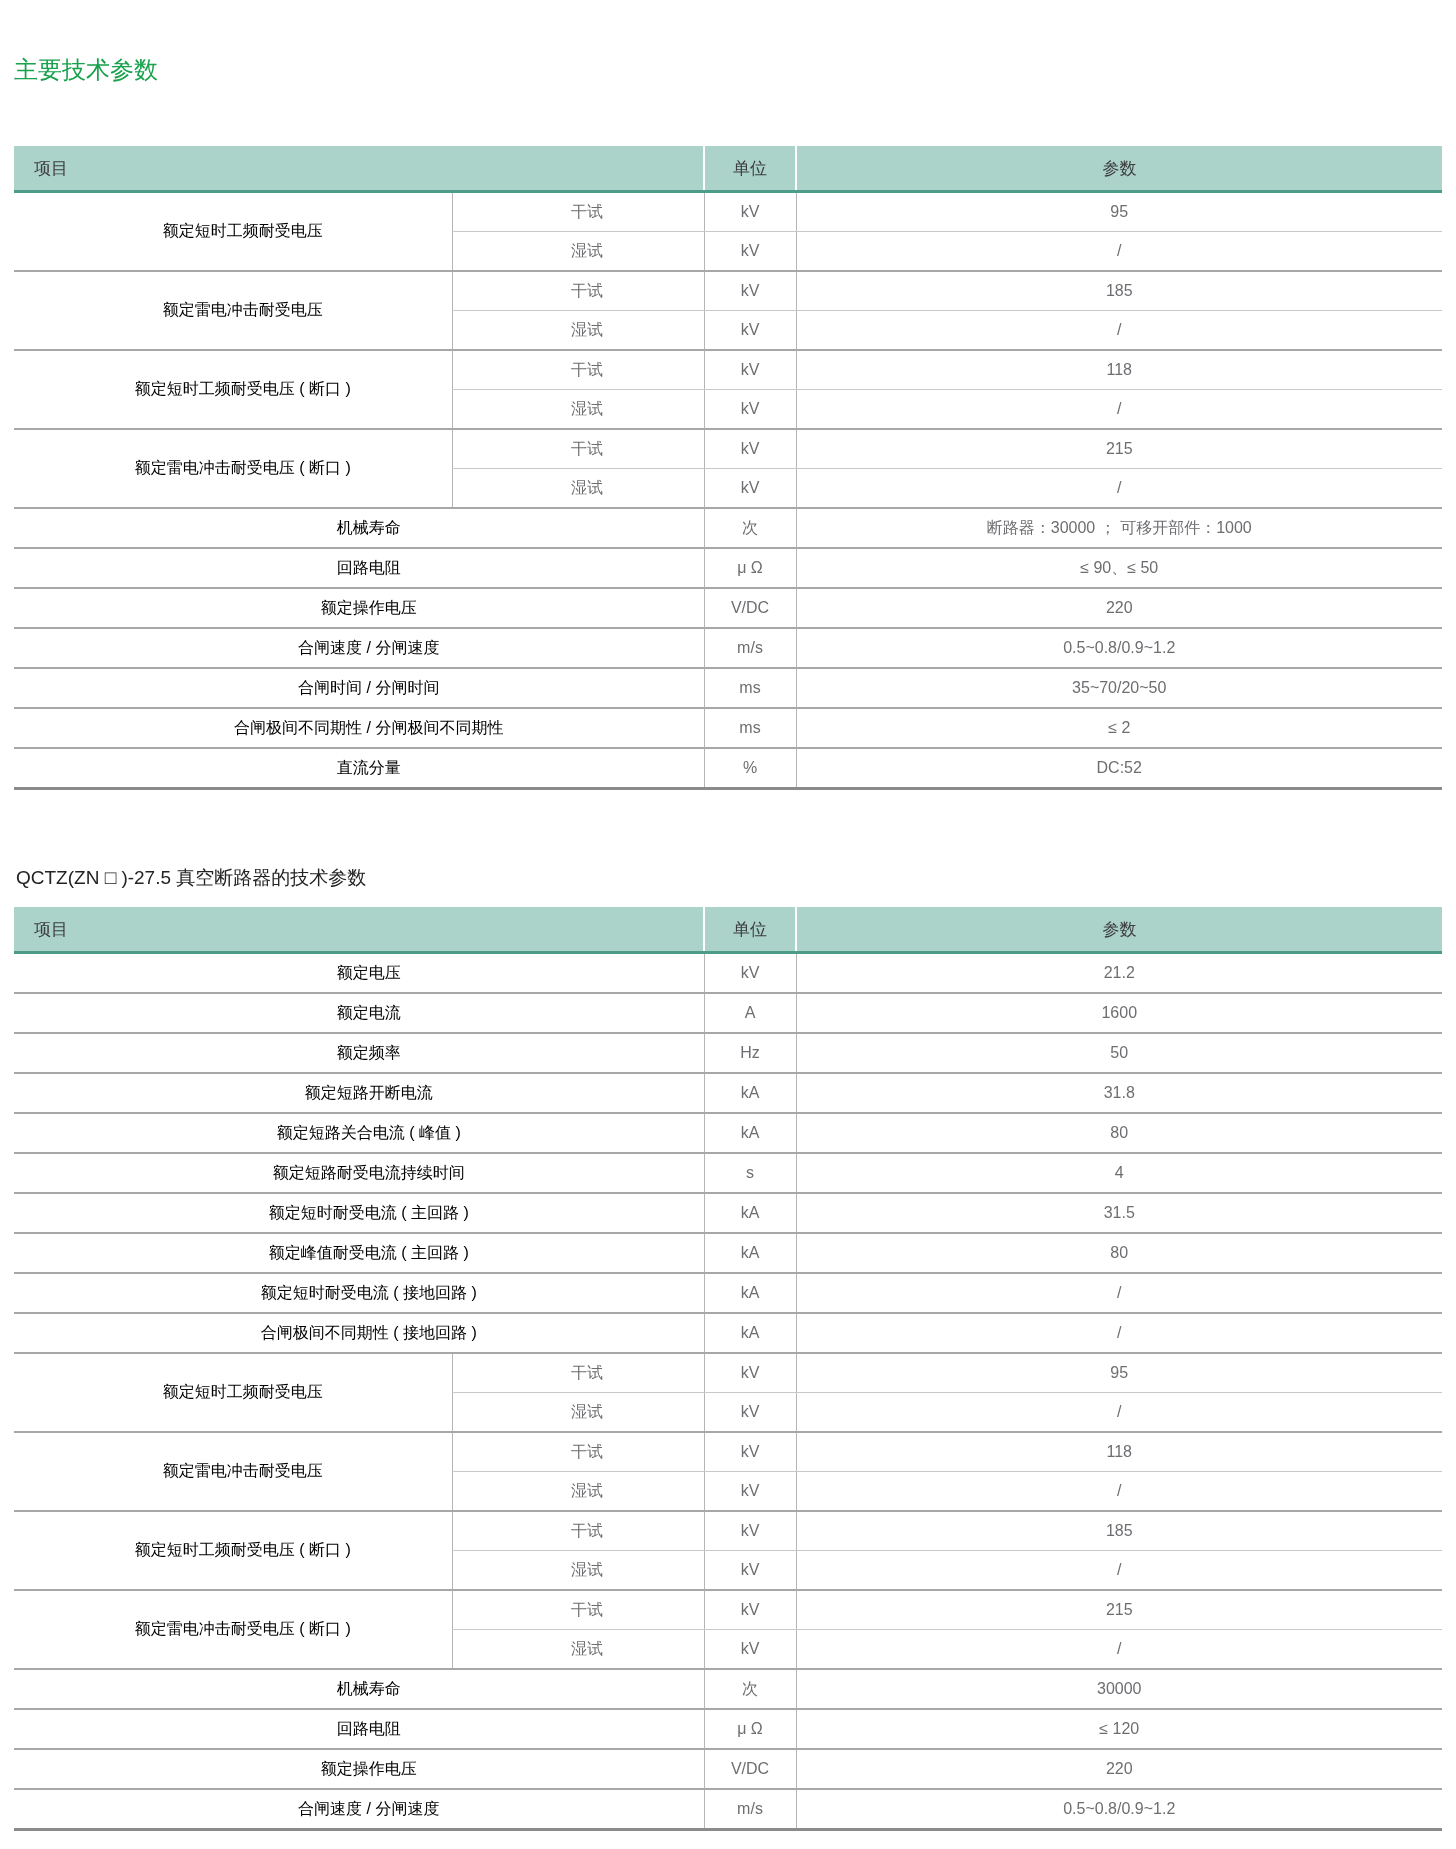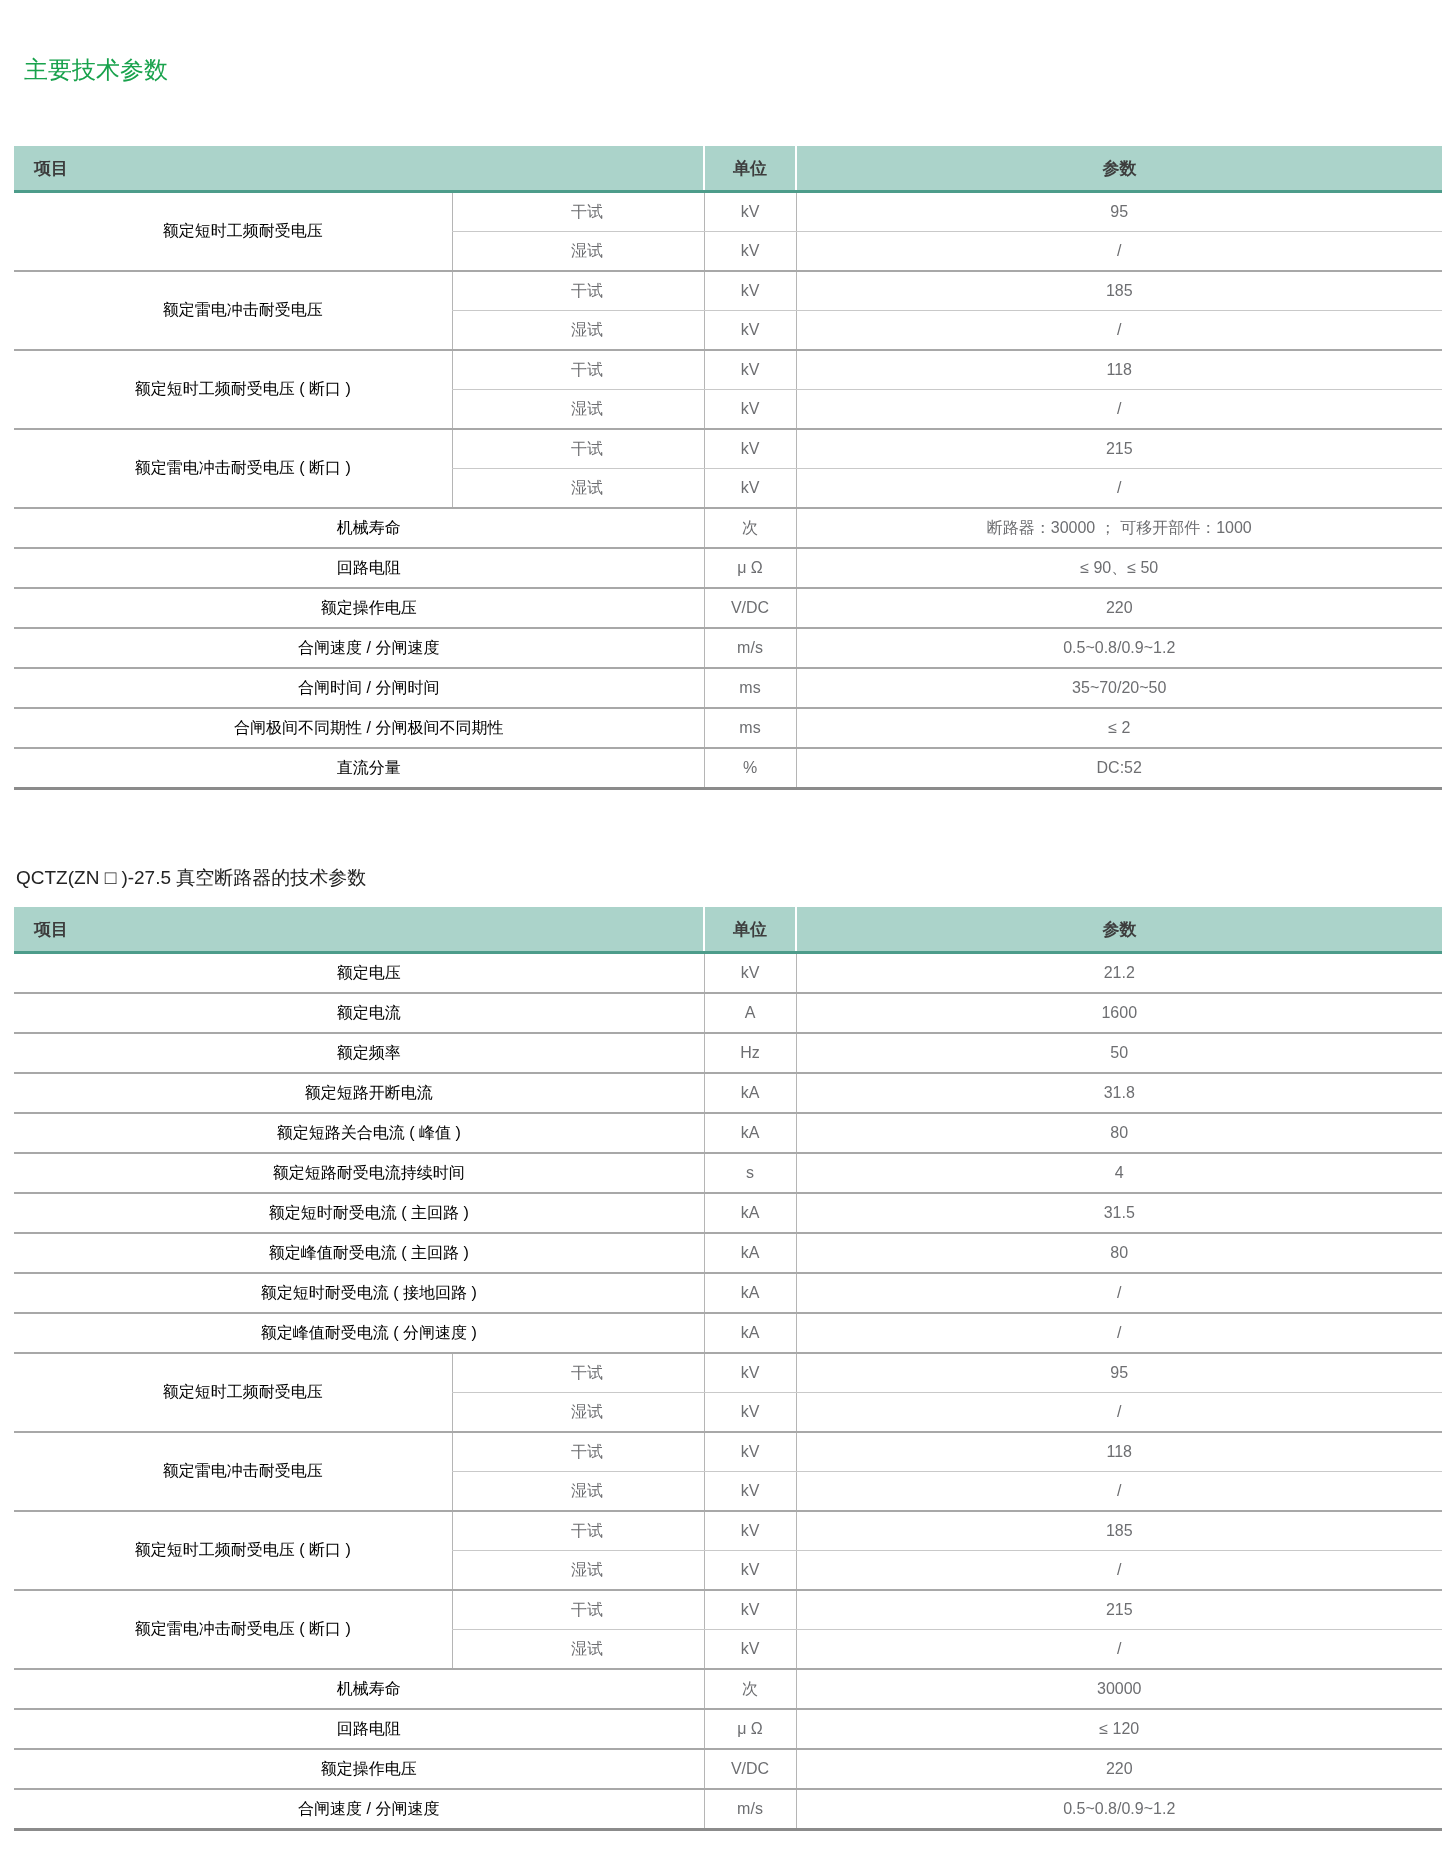--- a/index.html
+++ b/index.html
@@ -4,21 +4,21 @@
 <style>
   html,body{margin:0;padding:0;background:#ffffff;}
   body{
     width:1456px;height:1849px;
     font-family:"Liberation Sans","DejaVu Sans",sans-serif;
     color:#58595b;
     overflow:hidden;
   }
   .page{padding:0 14px;}
   .page-title{
-    margin:54px 0 0 10px;
+    margin:54px 0 0 0;
     font-size:24px;line-height:32px;
     font-weight:normal;color:#18a24c;
   }
   .section-subtitle{
     margin:26px 0 0 2px;
     font-size:18px;line-height:24px;
     font-weight:normal;color:#232323;
   }
   .section-subtitle.second{margin-top:76px;font-size:19px;}
   table.params{
@@ -28,21 +28,21 @@
   table.params.t1{margin-top:60px;}
   table.params.t2{margin-top:17px;}
   col.c-item{width:438px;}
   col.c-sub{width:252px;}
   col.c-unit{width:92px;}
   col.c-param{width:646px;}
   thead th{
     background:#abd3ca;
     height:44px;
     border-bottom:3px solid #4d9c8a;
-    font-weight:bold;font-size:17px;color:#3d3d3d;
+    font-weight:normal;font-size:17px;color:#3d3d3d;
     text-align:center;padding:0;
   }
   thead th.h-item{text-align:left;padding-left:20px;}
   thead th.h-unit,thead th.h-param{border-left:2px solid #ffffff;}
   tbody td{
     height:38px;
     border-bottom:2px solid #a8a8a8;
     font-size:16px;color:#6d6e71;
     text-align:center;padding:0;
     vertical-align:middle;
@@ -222,21 +222,21 @@
           <td class="item" colspan="2">额定峰值耐受电流 ( 主回路 )</td>
           <td class="unit">kA</td>
           <td class="param">80</td>
         </tr>
         <tr>
           <td class="item" colspan="2">额定短时耐受电流 ( 接地回路 )</td>
           <td class="unit">kA</td>
           <td class="param">/</td>
         </tr>
         <tr>
-          <td class="item" colspan="2">额定峰值耐受电流 ( 分闸速度 )</td>
+          <td class="item" colspan="2">合闸极间不同期性 ( 接地回路 )</td>
           <td class="unit">kA</td>
           <td class="param">/</td>
         </tr>
         <tr>
           <td class="item" rowspan="2">额定短时工频耐受电压</td>
           <td class="sub inner">干试</td>
           <td class="unit inner">kV</td>
           <td class="param inner">95</td>
         </tr>
         <tr>

